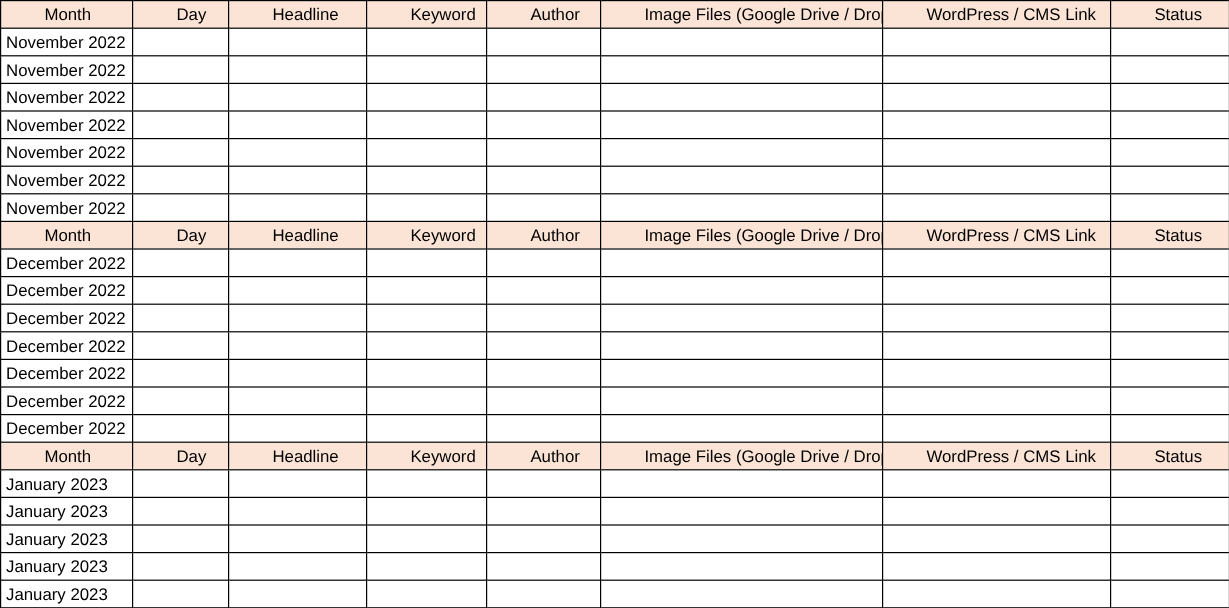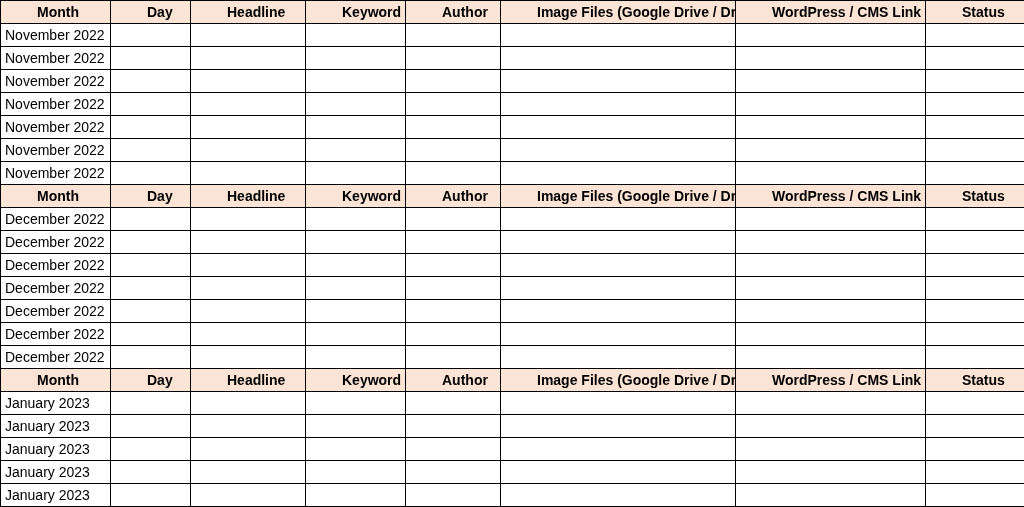--- a/index.html
+++ b/index.html
@@ -19,21 +19,21 @@
     border: 1px solid #000;
     padding: 2px 4px;
     text-align: left;
     height: 18px;
     vertical-align: middle;
     white-space: nowrap;
     overflow: hidden;
   }
   tr.header-row td {
     background: #fbe4d5;
-    font-weight: bold;
+    font-weight: normal;
     padding-left: 36px;
   }
   
   col.c-month { width: 110px; }
   col.c-day { width: 80px; }
   col.c-headline { width: 115px; }
   col.c-keyword { width: 100px; }
   col.c-author { width: 95px; }
   col.c-image { width: 235px; }
   col.c-wp { width: 190px; }

